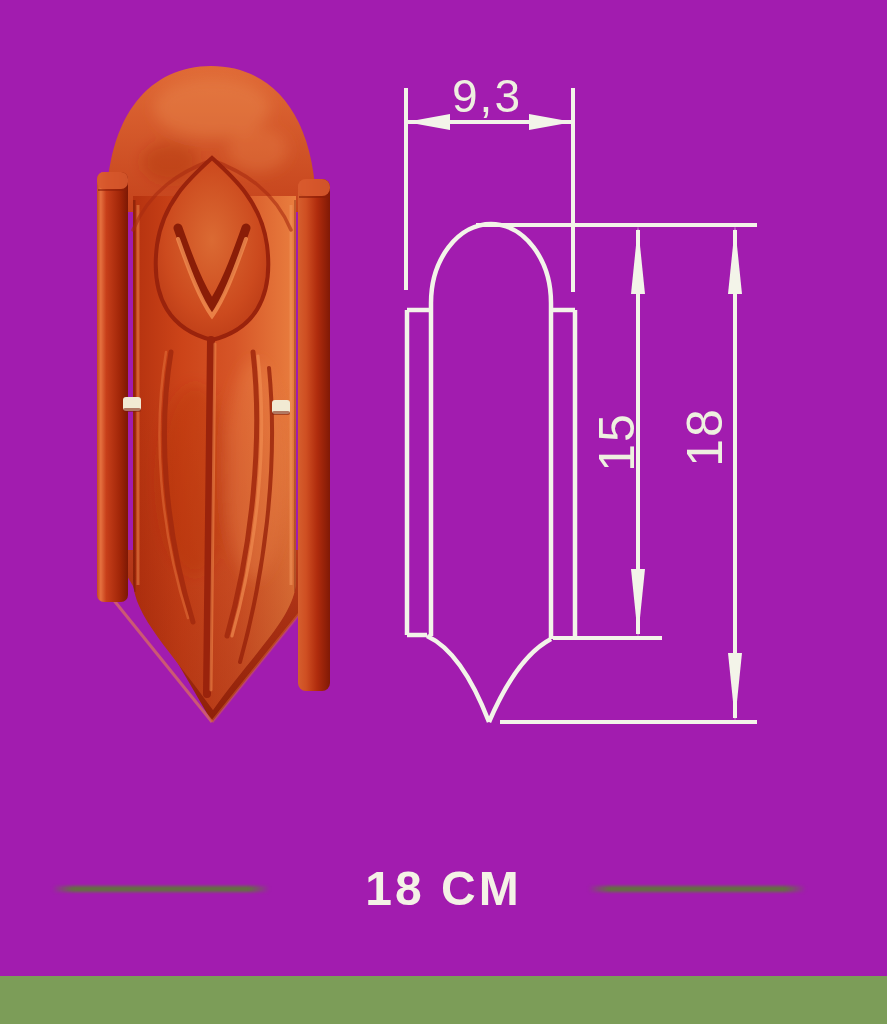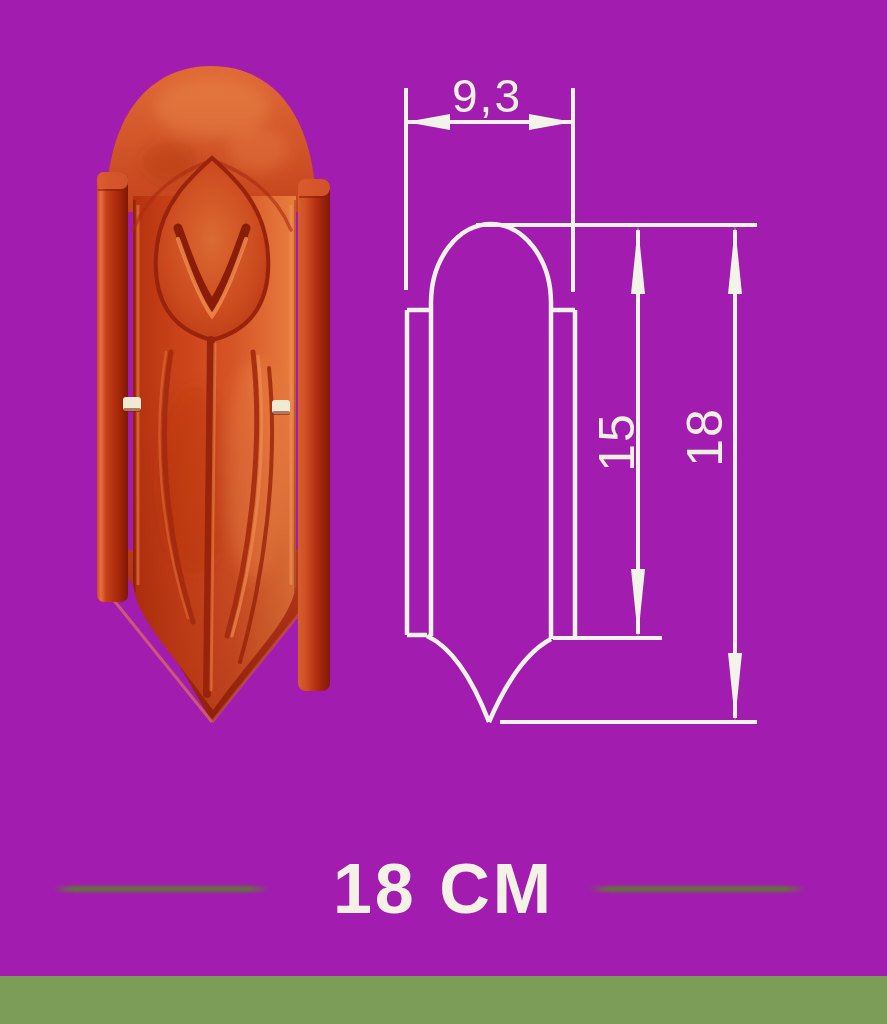--- a/index.html
+++ b/index.html
@@ -10,21 +10,21 @@
   .photo-svg{position:absolute;left:80px;top:40px;}
   .drawing-svg{position:absolute;left:390px;top:60px;}
   .dim-label{
     font-family:"Liberation Sans",sans-serif;
     fill:#eef0e0;letter-spacing:2px;font-weight:400;
   }
   .dim-label.w{font-size:46px;}
   .dim-label.h{font-size:50px;}
   .caption{
     position:absolute;left:0;right:0;top:851px;text-align:center;
-    font-size:70px;font-weight:bold;color:#f4f2e6;letter-spacing:3px;
+    font-size:48px;font-weight:bold;color:#f4f2e6;letter-spacing:3px;
     line-height:76px;
   }
   .divider{
     position:absolute;top:886px;height:6px;border-radius:3px;
     background:linear-gradient(90deg, rgba(98,124,62,0) 0%, rgba(95,118,56,0.95) 10%,
                rgba(95,118,56,0.95) 90%, rgba(98,124,62,0) 100%);
     filter:blur(1.5px);
   }
   .divider-left{left:52px;width:218px;}
   .divider-right{left:588px;width:218px;}

